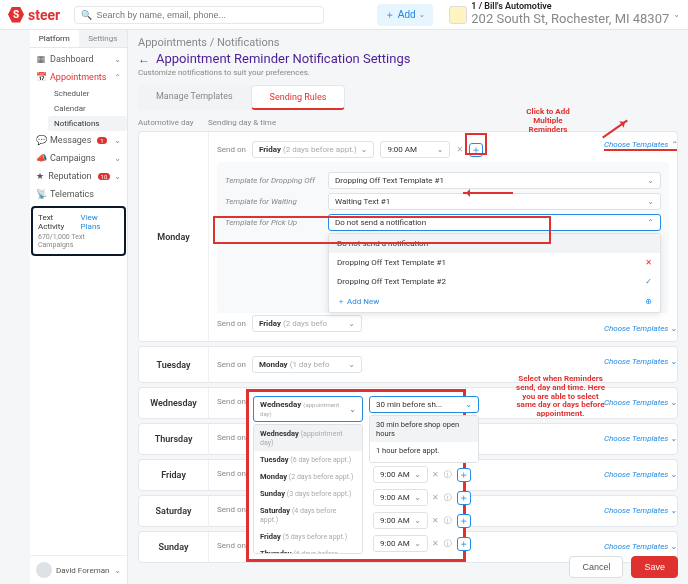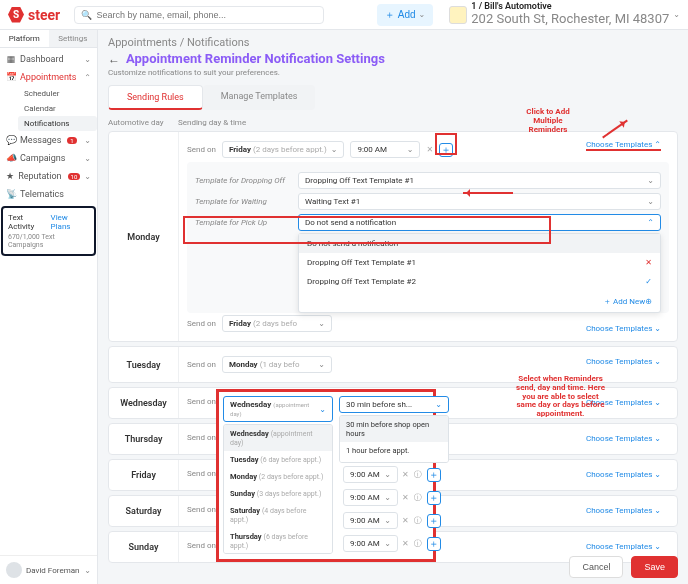--- a/index.html
+++ b/index.html
@@ -12,21 +12,21 @@
   .search { flex: 1; display: flex; align-items: center; gap: 4px; padding: 3px 6px; border: 1px solid #e4e7eb; border-radius: 4px; color: #e03131; font-size: 9px; max-width: 250px; margin-left: 6px;}
   .search input { border: none; outline: none; flex:1; font-size:9px; color:#888;}
   .add-btn { background: #e7f5ff; color: #228be6; border: none; border-radius: 4px; padding: 4px 8px; font-size: 10px; display:flex; align-items:center; gap:3px; margin-left:auto;}
   .loc { display:flex; align-items:center; gap:4px; font-size:8px; color:#555; margin-left:8px; }
   .loc .avatar-sm{width:18px;height:18px;border-radius:3px;background:#fff3bf;border:1px solid #ddd;}
   .loc .loc-txt{line-height:1.1;}
   .loc .loc-name{font-weight:600;font-size:9px;color:#222;}
   .loc .loc-addr{font-size:13px;color:#888;}
   .chev{font-size:8px;color:#888;}
   
-  .body { display: flex; flex: 1; overflow: hidden; }
+  .body { display: flex; flex: 1; overflow: hidden; padding-left: 30px; }
   .sidebar { width: 98px; background: #fff; border-right: 1px solid #e4e7eb; display:flex; flex-direction:column; font-size:9px;}
   .side-tabs{display:flex;}
   .side-tab{flex:1;padding:4px;text-align:center;color:#888;border-bottom:1px solid #e4e7eb;font-size:8px;background:#f1f3f5;}
   .side-tab.active{background:#fff;color:#333;}
   .nav{padding:2px 0;}
   .nav-item{display:flex;align-items:center;gap:4px;padding:4px 6px;color:#555;cursor:pointer;}
   .nav-item.active{color:#e03131;}
   .nav-item .ico{width:10px;text-align:center;}
   .nav-item .badge{background:#e03131;color:#fff;border-radius:7px;font-size:6px;padding:0 3px;margin-left:2px;}
   .nav-sub{padding-left:18px;}
@@ -37,48 +37,48 @@
   .side-box .l{color:#228be6;}
   .side-box .sub{font-size:7px;color:#888;margin-top:2px;}
   .user-row{display:flex;align-items:center;gap:4px;padding:6px;border-top:1px solid #eee;margin-top:auto;}
   .user-row .av{width:16px;height:16px;border-radius:50%;background:#dee2e6;}
   .user-row .nm{font-size:8px;color:#555;}
   
   .main{flex:1;overflow:auto;padding:6px 10px 10px 10px;position:relative;}
   .crumb{font-size:11px;color:#888;margin-bottom:2px;}
   .page-head{display:flex;align-items:center;gap:6px;margin-bottom:2px;}
   .page-head .back{font-size:12px;color:#555;}
-  .page-title{font-size:13px;font-weight:700;color:#8b5cf6;}
+  .page-title{font-size:13px;font-weight:400;color:#4c1d95;}
   .page-sub{font-size:8px;color:#888;margin-bottom:8px;}
   .tabs{display:flex;gap:0;margin-bottom:8px;}
   .tab{padding:6px 18px;font-size:9px;color:#888;background:#f1f3f5;border-radius:4px;}
   .tab.active{color:#e03131;background:#fff;border:1px solid #e4e7eb;border-bottom:2px solid #e03131;}
   .grid-head{display:flex;font-size:8px;color:#888;margin-bottom:4px;}
   .gh-day{width:70px;}
   .gh-rest{}
   .day-block{display:flex;background:#fff;border:1px solid #e4e7eb;border-radius:4px;margin-bottom:4px;}
   .day-name{width:70px;display:flex;align-items:center;justify-content:center;font-size:9px;font-weight:600;border-right:1px solid #eef0f2;padding:10px 4px;}
   .day-body{flex:1;padding:6px 8px;position:relative;}
   .row{display:flex;align-items:center;gap:6px;font-size:8px;color:#555;margin:3px 0;}
   .row .lbl{color:#888;}
   .select{border:1px solid #dde2e7;border-radius:3px;padding:3px 6px;background:#fff;display:flex;align-items:center;justify-content:space-between;gap:4px;min-width:110px;font-size:8px;color:#333;}
   .select.sm{min-width:70px;}
   .select.blue{border-color:#228be6;}
   .sx{color:#aaa;cursor:pointer;}
   .plus{width:14px;height:14px;border:1px solid #228be6;color:#228be6;border-radius:3px;display:flex;align-items:center;justify-content:center;font-size:10px;background:#fff;}
-  .choose-link{position:absolute;right:16px;top:8px;font-size:8px;color:#228be6;display:flex;align-items:center;gap:2px;}
+  .choose-link{position:absolute;right:0;top:8px;font-size:8px;color:#228be6;display:flex;align-items:center;gap:2px;font-style:italic;}
   .choose-link.bt{top:auto;bottom:8px;}
   .template-box{background:#f8f9fa;border-radius:4px;padding:6px 8px;margin-top:4px;}
   .template-row{display:flex;align-items:center;gap:8px;font-size:8px;margin:4px 0;color:#555;}
   .template-row .tl{width:95px;color:#888;font-style:italic;}
   .dropdown{position:relative;}
   .dd-menu{position:absolute;top:100%;left:0;right:0;background:#fff;border:1px solid #dde2e7;border-radius:3px;box-shadow:0 2px 6px rgba(0,0,0,0.1);z-index:10;margin-top:2px;}
   .dd-item{padding:5px 8px;font-size:8px;color:#333;display:flex;align-items:center;justify-content:space-between;}
   .dd-item.sel{background:#f1f3f5;}
-  .dd-item.add{color:#228be6;justify-content:flex-end;}
+  .dd-item.add{color:#228be6;}
   .dd-item .x{color:#e03131;}
   
   .anno{position:absolute;border:2px solid #e03131;pointer-events:none;z-index:20;}
   .anno-txt{position:absolute;font-size:8px;font-weight:700;color:#e03131;text-align:center;line-height:1.1;z-index:21;pointer-events:none;}
   .arrow{position:absolute;height:2px;background:#e03131;z-index:21;}
   .arrow::after{content:'';position:absolute;right:-1px;top:-3px;border:4px solid transparent;border-right-color:#e03131;transform:scaleX(-1);}
   .arrow.left::after{left:-1px;right:auto;transform:none;}
   
   .footer{position:absolute;bottom:6px;right:10px;display:flex;gap:8px;}
   .btn{padding:5px 12px;border-radius:4px;font-size:9px;border:1px solid #ddd;background:#fff;color:#555;}
@@ -186,22 +186,22 @@
 
   <div class="main">
     <div class="crumb">Appointments / Notifications</div>
     <div class="page-head">
       <span class="back">←</span>
       <span class="page-title">Appointment Reminder Notification Settings</span>
     </div>
     <div class="page-sub">Customize notifications to suit your preferences.</div>
 
     <div class="tabs">
+      <div class="tab">Manage Templates</div>
       <div class="tab active">Sending Rules</div>
-      <div class="tab">Manage Templates</div>
     </div>
 
     <div class="grid-head">
       <div class="gh-day">Automotive day</div>
       <div class="gh-rest">Sending day &amp; time</div>
     </div>
 
     <div class="day-block" style="position:relative;">
       <div class="day-name">Monday</div>
       <div class="day-body">
@@ -368,20 +368,21 @@
             <div class="select blue">
                   <span><b>Wednesday</b> <span style="color:#aaa;font-size:6px">(appointment day)</span></span>
                   <span class="chev" style="color:#228be6">⌄</span>
                 </div>
             <div class="list mt2" id="day-list">
                   <div class="li sel"><b>Wednesday</b> <span class="sub">(appointment day)</span></div>
                   <div class="li"><b>Tuesday</b> <span class="sub">(6 day before appt.)</span></div>
                   <div class="li"><b>Monday</b> <span class="sub">(2 days before appt.)</span></div>
                   <div class="li"><b>Sunday</b> <span class="sub">(3 days before appt.)</span></div>
                   <div class="li"><b>Saturday</b> <span class="sub">(4 days before appt.)</span></div>
+                  <div class="li"><b>Friday</b> <span class="sub">(5 days before appt.)</span></div>
                   <div class="li"><b>Thursday</b> <span class="sub">(6 days before appt.)</span></div>
                 </div>
           </div>
           <div class="col">
             <div class="select blue">
                   <span>30 min before sh...</span>
                   <span class="chev" style="color:#228be6">⌄</span>
                 </div>
             <div class="list mt2" id="time-list" style="max-height:48px;">
                   <div class="li sel">30 min before shop open hours</div>

